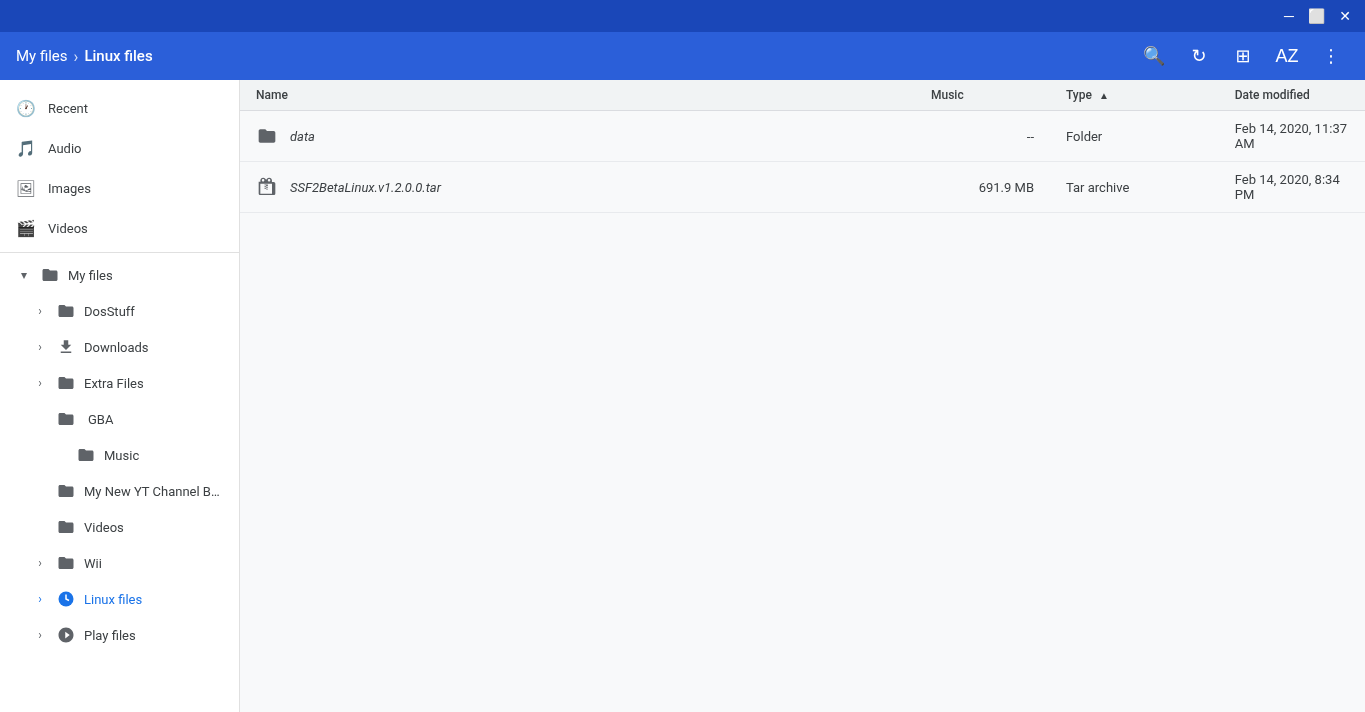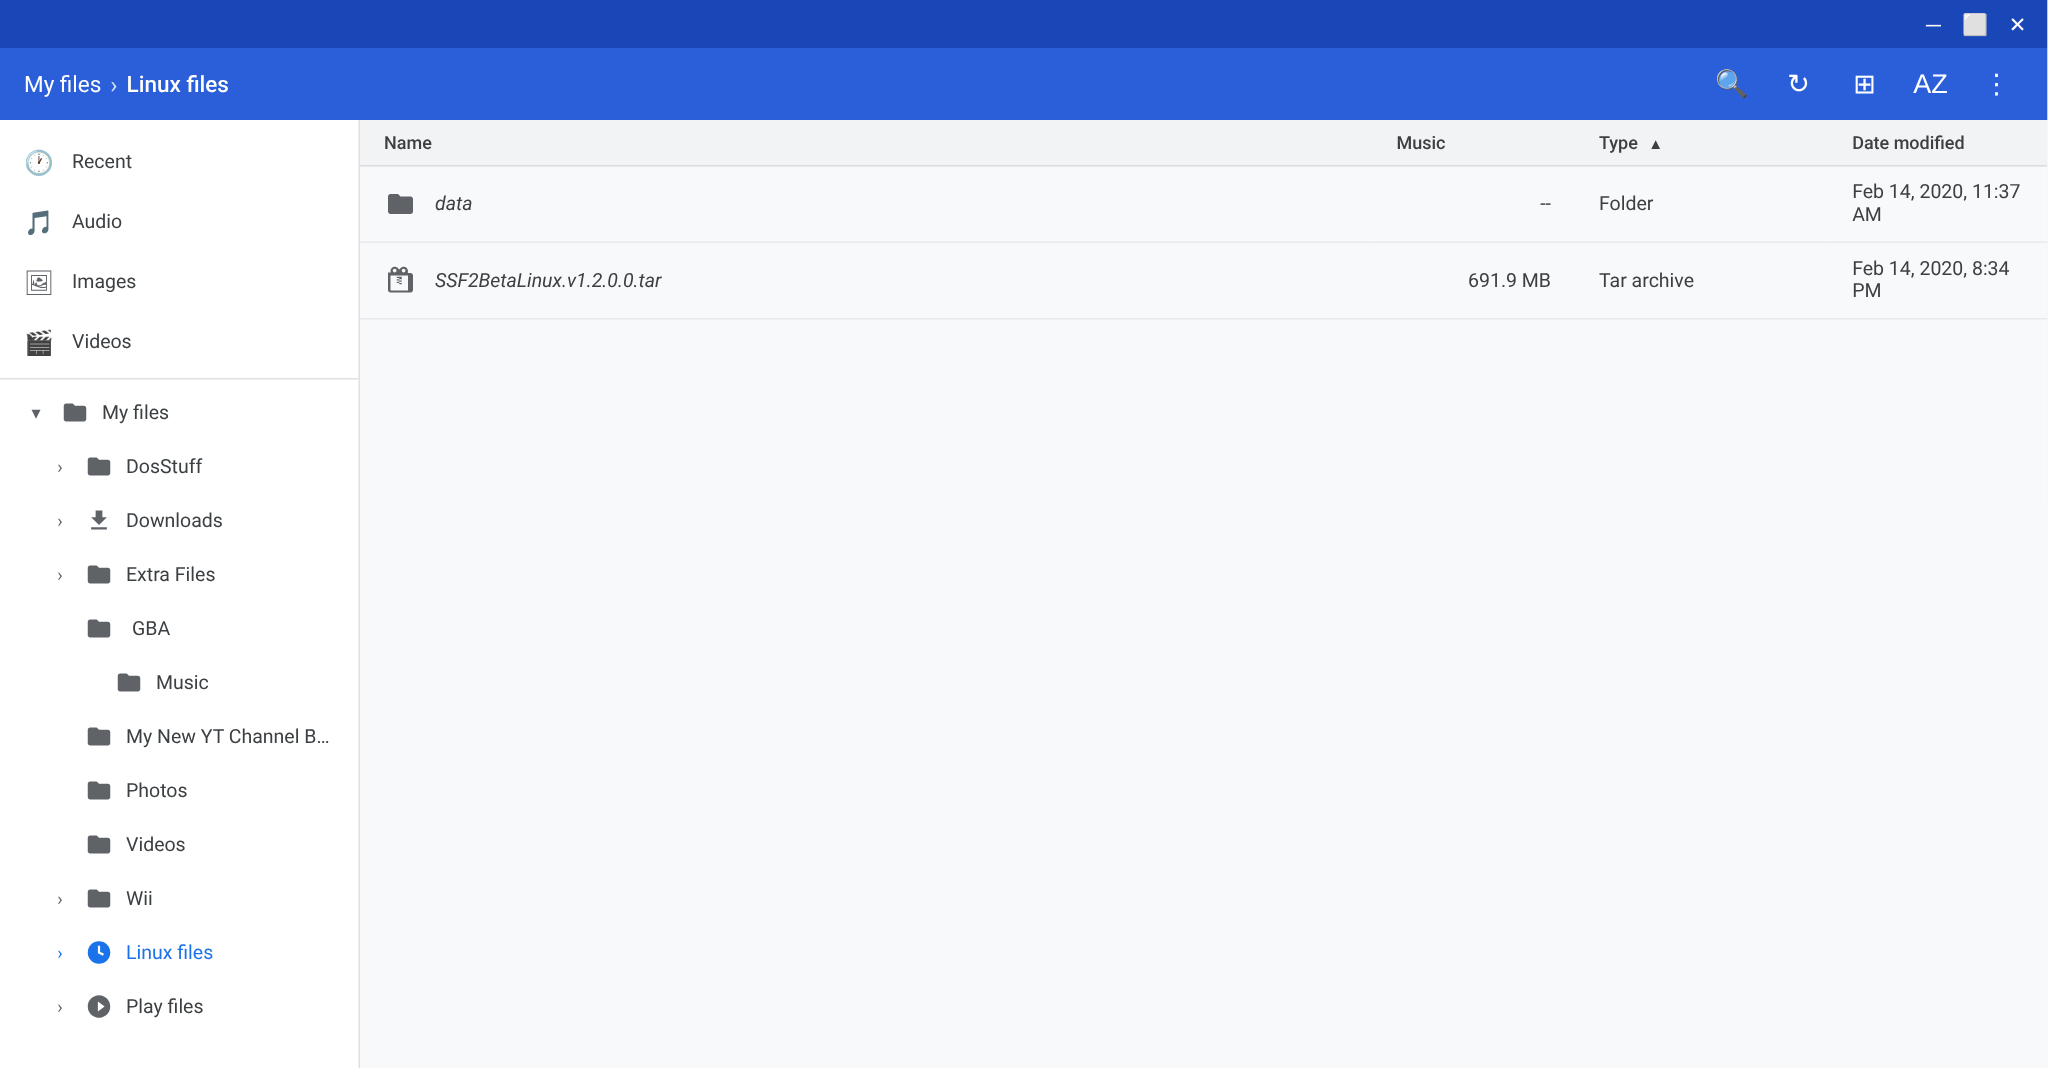--- a/index.html
+++ b/index.html
@@ -257,28 +257,20 @@
 
     <div class="sidebar-tree-item" style="padding-left:56px;">
       <span class="folder-icon">
         <svg width="18" height="18" viewBox="0 0 24 24" fill="#5f6368">
             <path d="M10 4H4c-1.1 0-2 .9-2 2v12c0 1.1.9 2 2 2h16c1.1 0 2-.9 2-2V8c0-1.1-.9-2-2-2h-8l-2-2z"></path>
           </svg>
       </span>
       <span class="label">My New YT Channel Bann...</span>
     </div>
 
-    <div class="sidebar-tree-item" style="padding-left:56px;">
-      <span class="folder-icon">
-        <svg width="18" height="18" viewBox="0 0 24 24" fill="#5f6368">
-            <path d="M10 4H4c-1.1 0-2 .9-2 2v12c0 1.1.9 2 2 2h16c1.1 0 2-.9 2-2V8c0-1.1-.9-2-2-2h-8l-2-2z"></path>
-          </svg>
-      </span>
-      <span class="label">Photos</span>
-    </div>
 
     <div class="sidebar-tree-item" style="padding-left:56px;">
       <span class="folder-icon">
         <svg width="18" height="18" viewBox="0 0 24 24" fill="#5f6368">
             <path d="M10 4H4c-1.1 0-2 .9-2 2v12c0 1.1.9 2 2 2h16c1.1 0 2-.9 2-2V8c0-1.1-.9-2-2-2h-8l-2-2z"></path>
           </svg>
       </span>
       <span class="label">Videos</span>
     </div>
 

